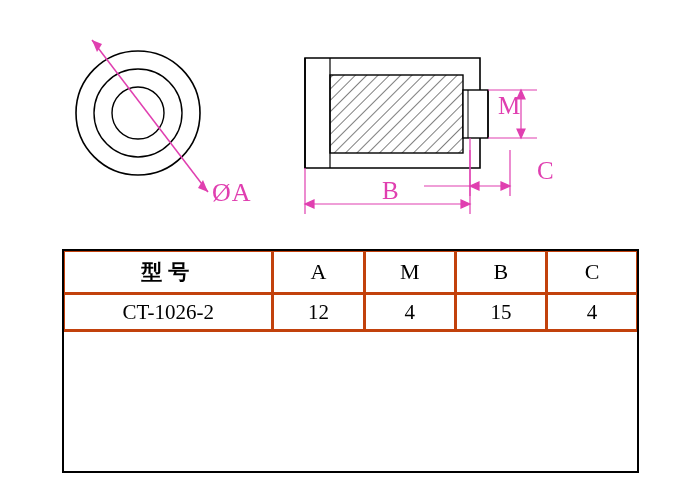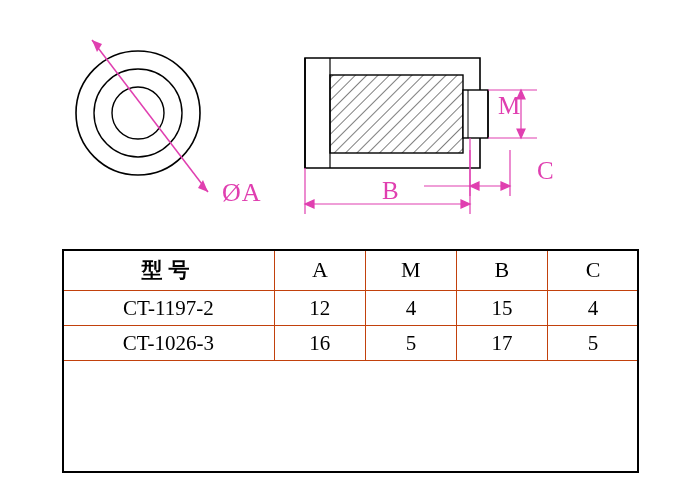--- a/index.html
+++ b/index.html
@@ -26,36 +26,36 @@
     width: 700px;
     height: 250px;
   }
   .dim-label {
     position: absolute;
     color: #e03fb0;
     font-family: "Liberation Serif", serif;
     font-size: 25px;
     letter-spacing: 1px;
   }
-  #label-A { left: 222px; top: 178px; font-size: 26px; }
+  #label-A { left: 212px; top: 178px; font-size: 26px; }
   #label-M { left: 498px; top: 92px; font-size: 25px; }
   #label-C { left: 537px; top: 157px; font-size: 25px; }
   #label-B { left: 382px; top: 177px; font-size: 25px; }
 
   
   #spec-table {
     position: absolute;
     left: 62px;
     top: 249px;
     width: 577px;
     border-collapse: collapse;
     background: #ffffff;
   }
   #spec-table td, #spec-table th {
-    border: 1px solid #c2410c;
+    border: 3px solid #c2410c;
     text-align: center;
     font-family: "Liberation Serif", serif;
     font-size: 21px;
     font-weight: normal;
     color: #000000;
     height: 34px;
     padding: 0;
   }
   #spec-table thead th {
     font-size: 22px;
@@ -153,30 +153,23 @@
       <tr>
         <th class="col-model model-head">型号</th>
         <th class="col-a">A</th>
         <th class="col-m">M</th>
         <th class="col-b">B</th>
         <th class="col-c">C</th>
       </tr>
     </thead>
     <tbody>
       <tr>
-        <td>CT-1197-2</td>
+        <td>CT-1026-2</td>
         <td>12</td>
         <td>4</td>
         <td>15</td>
         <td>4</td>
-      </tr>
-      <tr>
-        <td>CT-1026-3</td>
-        <td>16</td>
-        <td>5</td>
-        <td>17</td>
-        <td>5</td>
       </tr>
     </tbody>
   </table>
   <div class="outer-border"></div>
 
 </div>
 
 </body></html>

